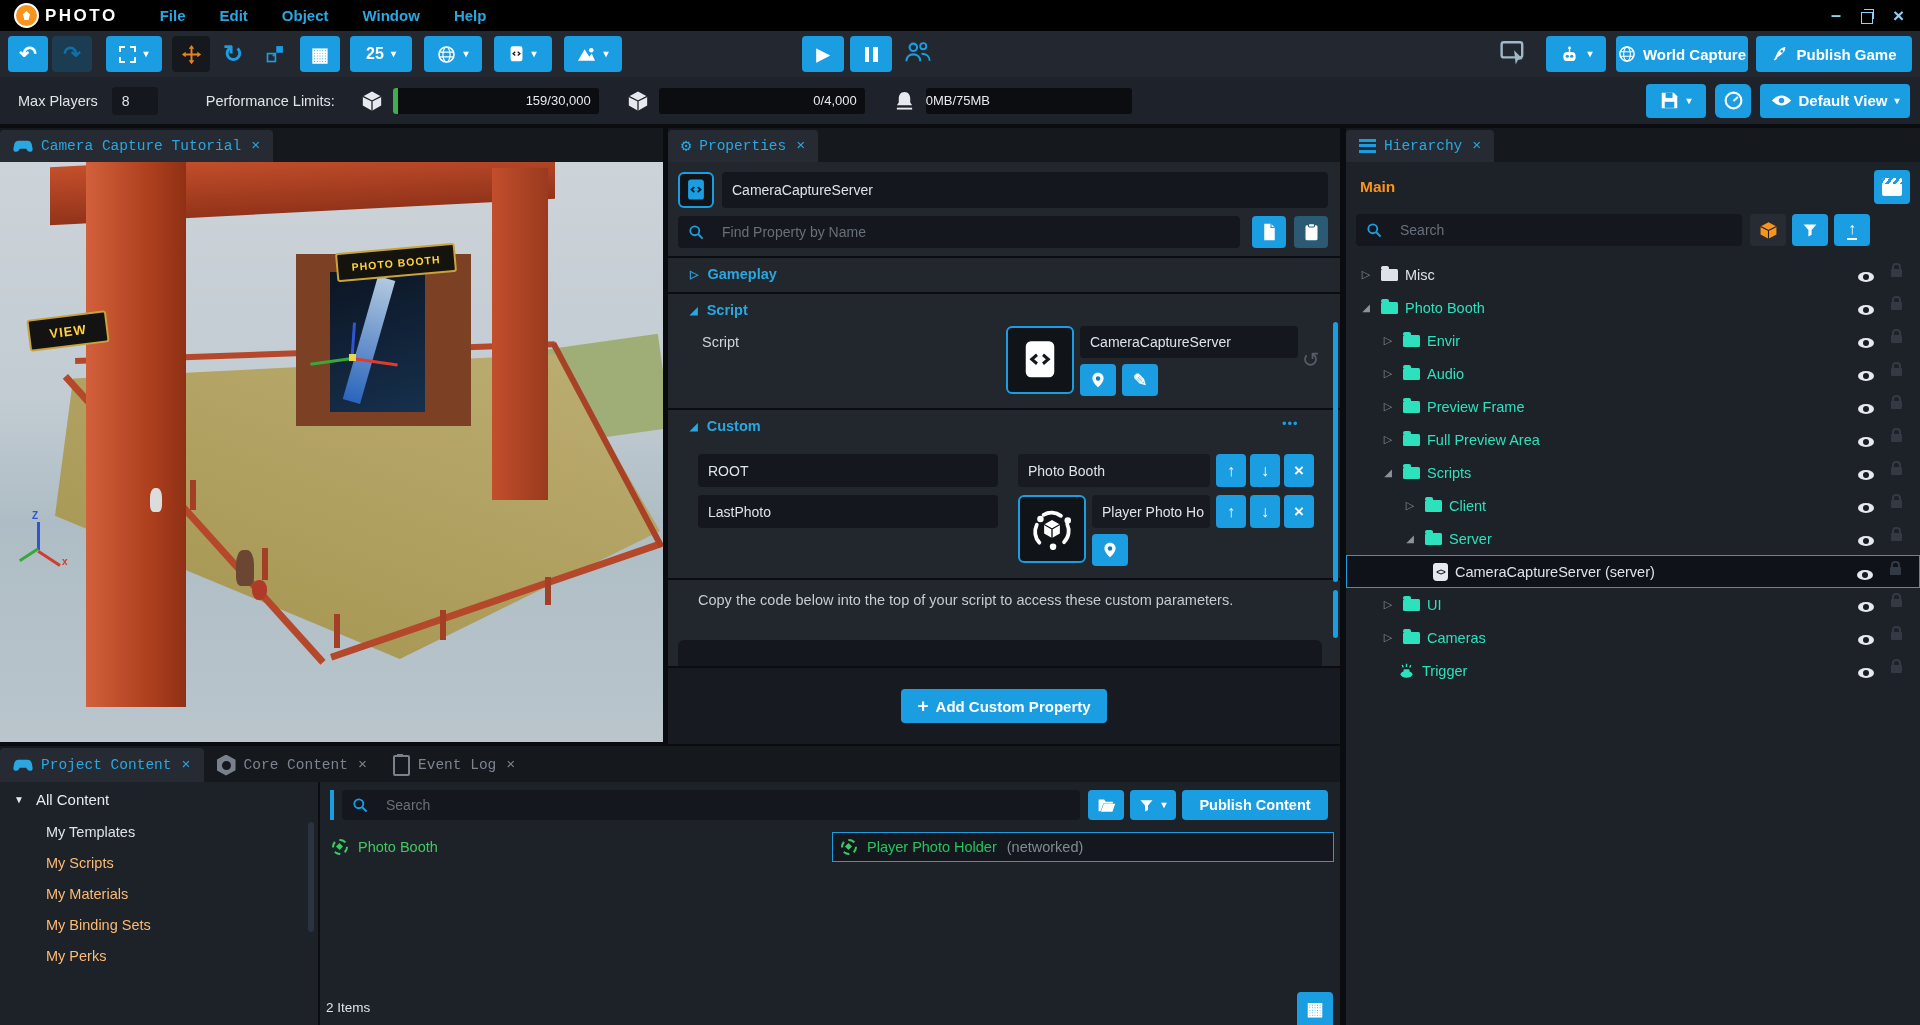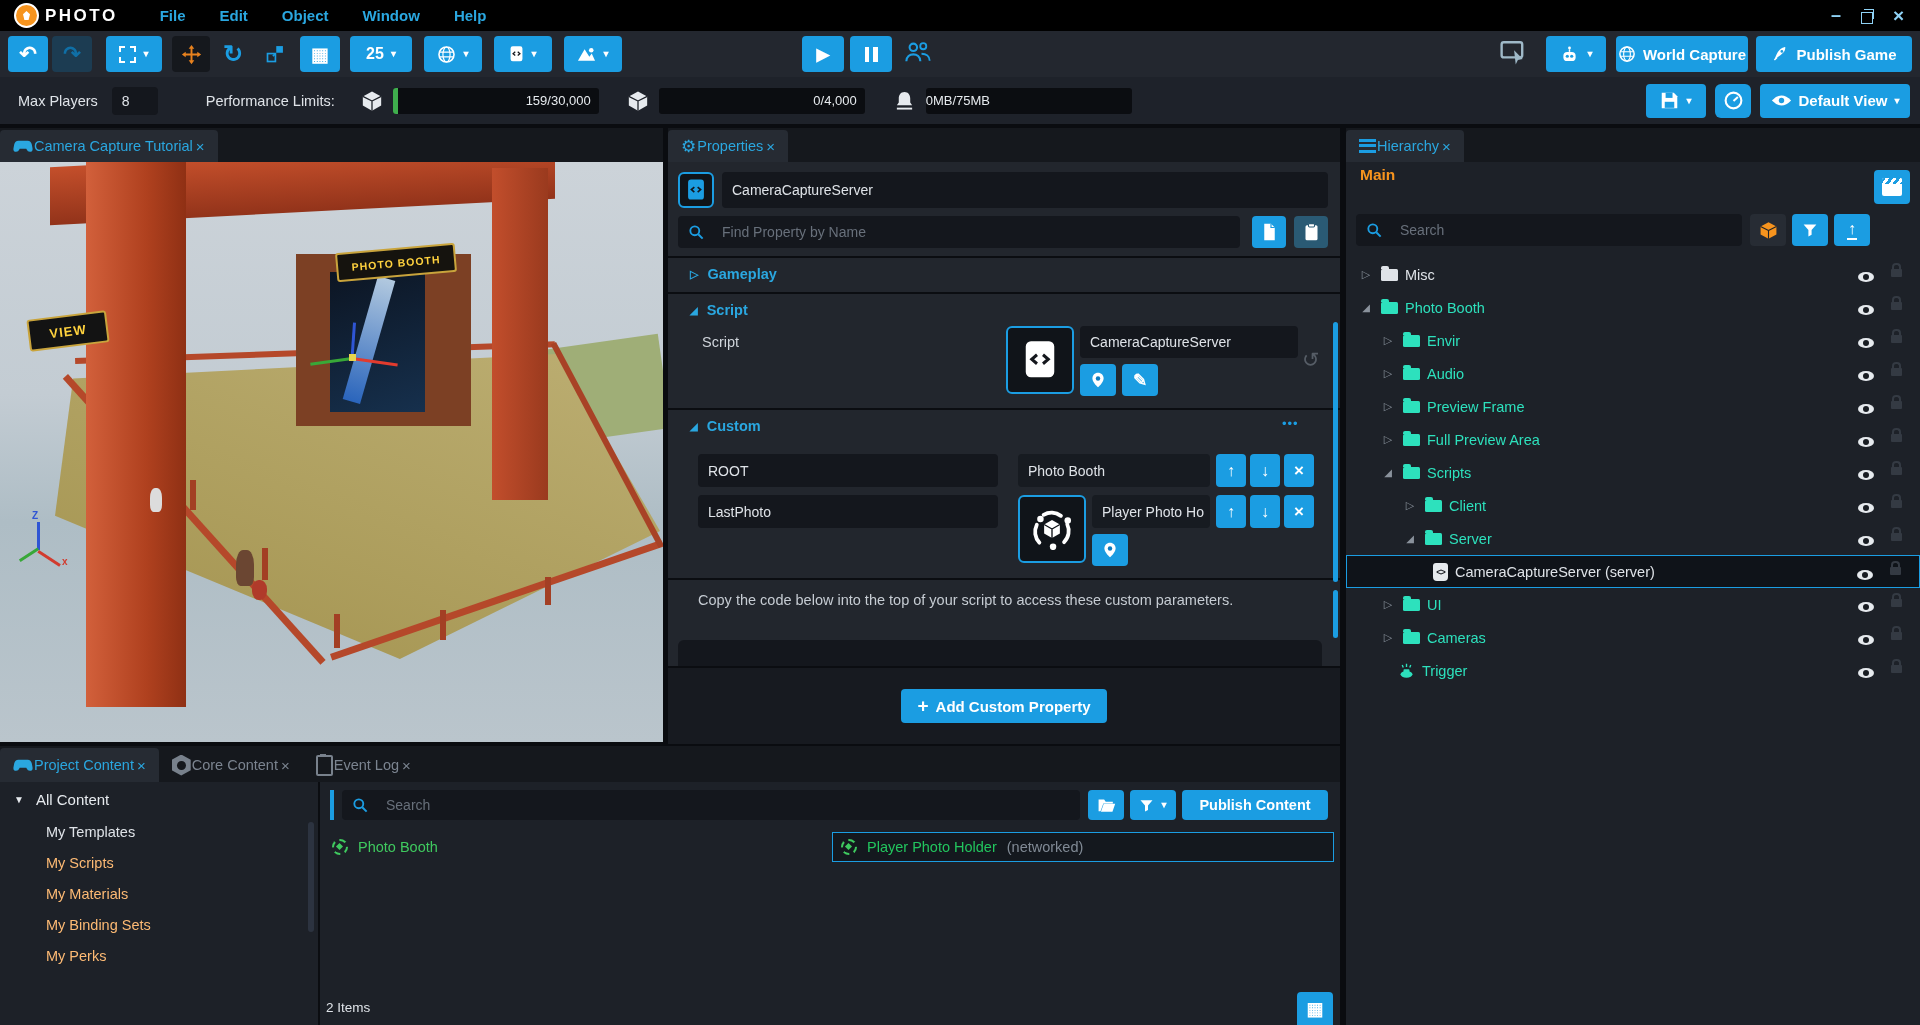--- a/index.html
+++ b/index.html
@@ -6,21 +6,21 @@
   .app{position:relative;width:1920px;height:1025px;background:#0a0c10;font-family:"Liberation Sans",sans-serif;overflow:hidden;color:#dfe3e8;-webkit-font-smoothing:antialiased;}
   .abs{position:absolute;}
   svg{display:block;}
 
   
   .btn{display:inline-flex;align-items:center;justify-content:center;gap:7px;background:#1b9de2;border-radius:4px;color:#fff;cursor:pointer;font-weight:bold;}
   .btn .caret{font-size:10px;line-height:1;}
   .field{background:#14171d;border-radius:4px;color:#dfe3e8;display:flex;align-items:center;padding:0 10px;font-size:14px;border:none;outline:none;box-sizing:border-box;}
   input.field::placeholder{color:#68707b;}
   .tabstrip{background:#15181d;display:flex;align-items:flex-end;}
-  .tab{display:flex;align-items:center;gap:1px;padding:0 13px;height:32px;color:#7b8490;font-size:14.5px;border-radius:4px 4px 0 0;}
+  .tab{display:flex;align-items:center;gap:8px;padding:0 13px;height:32px;color:#7b8490;font-size:14.5px;border-radius:4px 4px 0 0;font-family:Liberation Mono, monospace;}
   .tab.active{background:#262b33;color:#2aa7e0;}
   .tab .x{font-size:15px;margin-left:2px;cursor:pointer;}
   .sect{color:#2aa7e0;font-weight:bold;font-size:14.5px;display:flex;align-items:center;gap:9px;}
   .divider{position:absolute;left:0;right:0;height:2px;background:#0b0d11;}
 
   
   .eyeicon{width:16px;height:10px;background:#e6eaee;border-radius:50%;position:relative;display:inline-block;}
   .eyeicon::after{content:"";position:absolute;left:5px;top:2.2px;width:6px;height:6px;background:#181c22;border-radius:50%;}
   .lockicon{width:11px;height:8px;background:#343a43;border-radius:1px;position:relative;display:inline-block;margin-top:5px;}
   .lockicon::before{content:"";position:absolute;top:-6px;left:1px;width:5px;height:5px;border:2px solid #343a43;border-bottom:none;border-radius:4px 4px 0 0;}
@@ -517,21 +517,21 @@
 
   <div class="abs" style="left:1346px;top:128px;width:574px;height:897px;background:#1d2128;">
     <div class="tabstrip" style="height:34px;">
       <div class="tab active">
         <span class="listicon"></span>
         <span>Hierarchy</span>
         <span class="x">×</span>
       </div>
     </div>
     <div style="position:relative;width:574px;height:863px;">
-      <span class="abs" style="left:14px;top:4px;color:#f7941e;font-weight:bold;font-size:15.5px;">Main</span>
+      <span class="abs" style="left:14px;top:16px;color:#f7941e;font-weight:bold;font-size:15.5px;">Main</span>
       <div class="btn abs" style="left:528px;top:8px;width:36px;height:34px;">
           <span class="clapper"></span>
         </div>
 
       <div class="field abs" style="left:10px;top:52px;width:386px;height:32px;gap:8px;">
         <svg width="16" height="16" style="color:#1b9de2;flex:none;">
             <use href="#sym-search"></use>
           </svg>
         <input style="background: transparent; border: none; outline: none; color: rgb(223, 227, 232); font-size: 14px; width: 100%;" class="field" placeholder="Search">
       </div>

